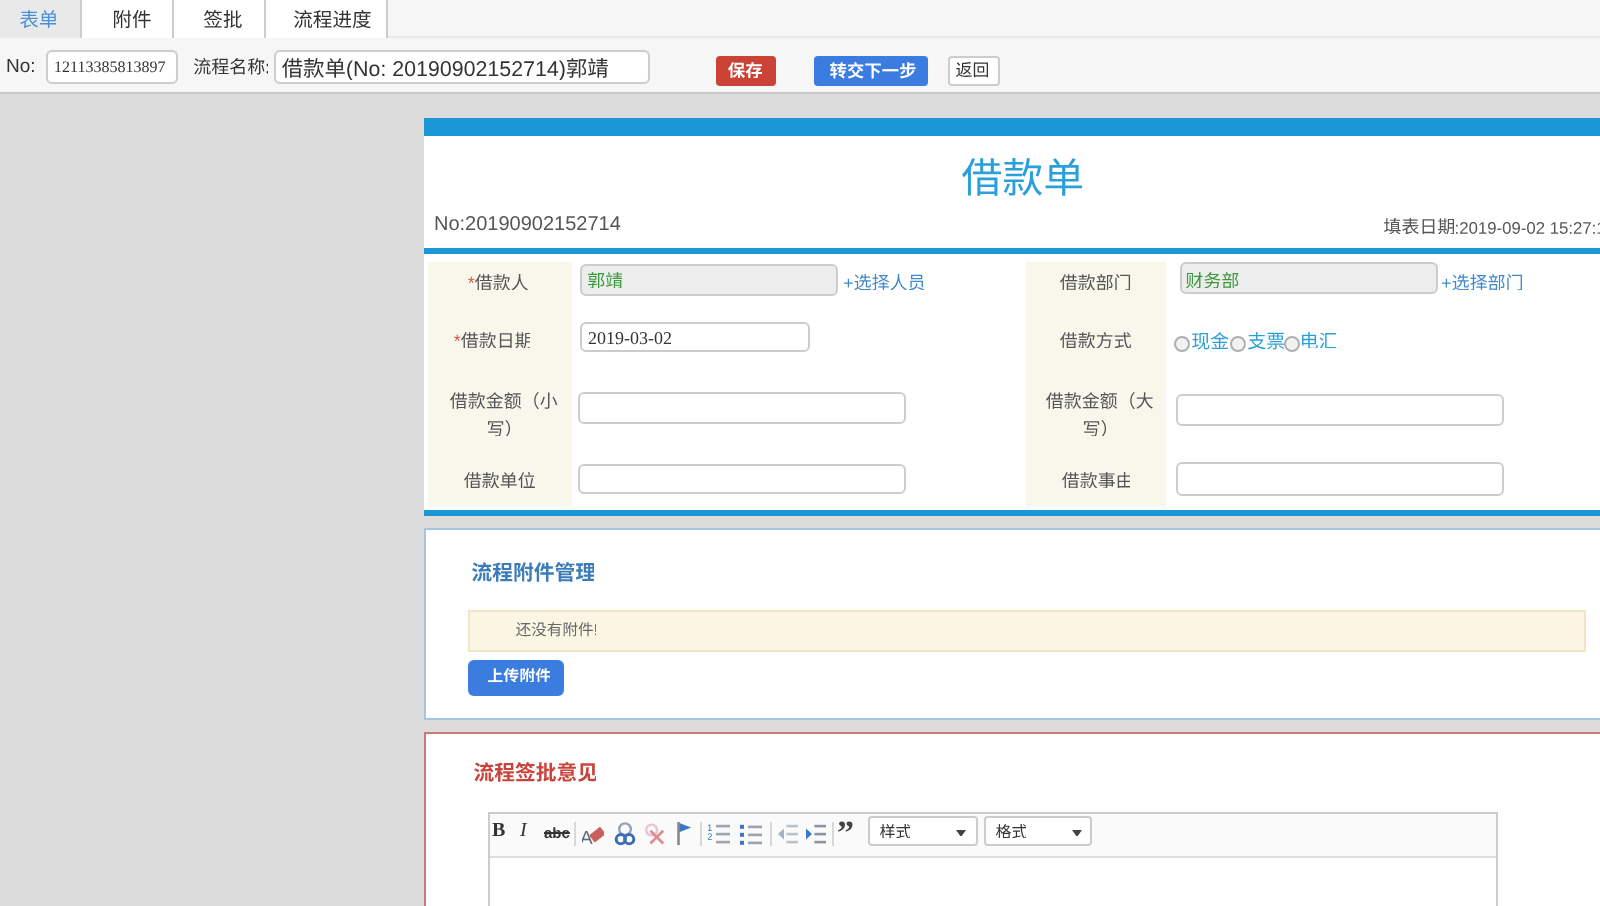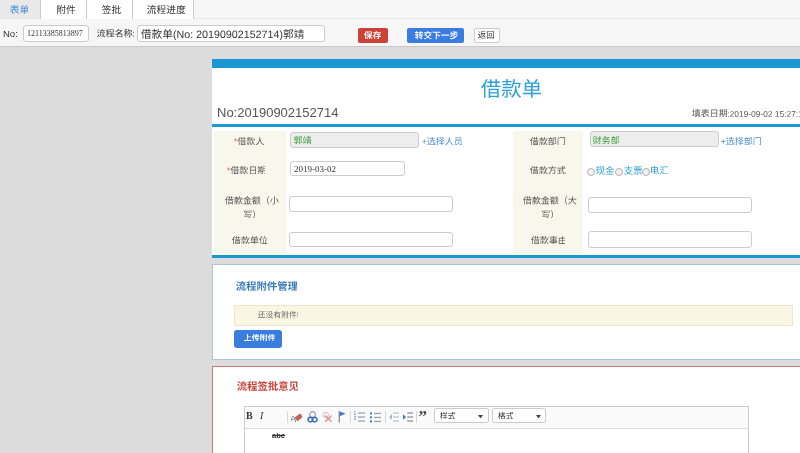--- a/index.html
+++ b/index.html
@@ -222,21 +222,21 @@
 <div class="a" style="left:212px;top:59px;width:597px;height:8.5px;background:#1a97d4;"></div>
 <div style="position:absolute;left:481px;top:79px;width:60.13px;height:18.92px;">
     <svg width="60.13" height="18.92" viewBox="16 -840 2933 923" style="position:absolute;left:0;top:0;">
       <g transform="scale(1,-1)">
         <use href="#g13" x="0" fill="#2aa0da"></use>
         <use href="#g14" x="1000" fill="#2aa0da"></use>
         <use href="#g1" x="2000" fill="#2aa0da"></use>
       </g>
     </svg>
   </div>
-<div class="a" style="left:217px;top:108.6px;font-size:13px;line-height:8.6px;color:#555;">No:20190902152714</div>
+<div class="a" style="left:217px;top:108.6px;font-size:10px;line-height:8.6px;color:#555;">No:20190902152714</div>
 <div style="position:absolute;left:692px;top:108.8px;width:35.04px;height:8.32px;">
     <svg width="35.04" height="8.32" viewBox="34 -840 3893 924" style="position:absolute;left:0;top:0;">
       <g transform="scale(1,-1)">
         <use href="#g38" x="0" fill="#555555"></use>
         <use href="#g0" x="1000" fill="#555555"></use>
         <use href="#g39" x="2000" fill="#555555"></use>
         <use href="#g40" x="3000" fill="#555555"></use>
       </g>
     </svg>
   </div>
@@ -491,21 +491,21 @@
         <use href="#g82" x="3000" fill="#c8443c"></use>
         <use href="#g83" x="4000" fill="#c8443c"></use>
         <use href="#g84" x="5000" fill="#c8443c"></use>
       </g>
     </svg>
   </div>
 <div class="a" style="left:244px;top:406px;width:505px;height:60px;border:1px solid #ccc;background:#fff;"></div>
 <div class="a" style="left:245px;top:407px;width:503px;height:22px;background:#fafafa;border-bottom:1px solid #ddd;"></div>
 <div class="a" style="left:246px;top:411px;font-size:10px;line-height:10px;font-weight:bold;color:#333;font-family:'Liberation Serif',serif;">B</div>
 <div class="a" style="left:260px;top:411px;font-size:10px;line-height:10px;font-style:italic;color:#333;font-family:'Liberation Serif',serif;">I</div>
-<div class="a" style="left:272px;top:432px;font-size:7.5px;line-height:7.5px;font-weight:bold;color:#333;text-decoration:line-through;">abc</div>
+<div class="a" style="left:272px;top:413px;font-size:7.5px;line-height:7.5px;font-weight:bold;color:#333;text-decoration:line-through;">abc</div>
 <div class="a" style="left:286.5px;top:411px;width:1px;height:12px;background:#d8d8d8;"></div>
 <svg class="a" style="left:291px;top:412px;" width="11" height="11" viewBox="0 0 11 11">
     <text x="-1" y="10" font-size="9.5" fill="#5a6a7a" font-family="Liberation Sans">A</text>
     <rect x="4.2" y="3" width="7" height="4.6" rx="0.5" fill="#c9605e" transform="rotate(-38 7.7 5.3)"></rect>
   </svg>
 <svg class="a" style="left:307px;top:411px;" width="11" height="12" viewBox="0 0 11 12">
     <circle cx="5.5" cy="3.6" r="2.9" fill="none" stroke="#95a2b2" stroke-width="1.2"></circle>
     <circle cx="3.4" cy="8.6" r="2.3" fill="none" stroke="#3d6db5" stroke-width="1.5"></circle>
     <circle cx="7.6" cy="8.6" r="2.3" fill="none" stroke="#3d6db5" stroke-width="1.5"></circle>
   </svg>

